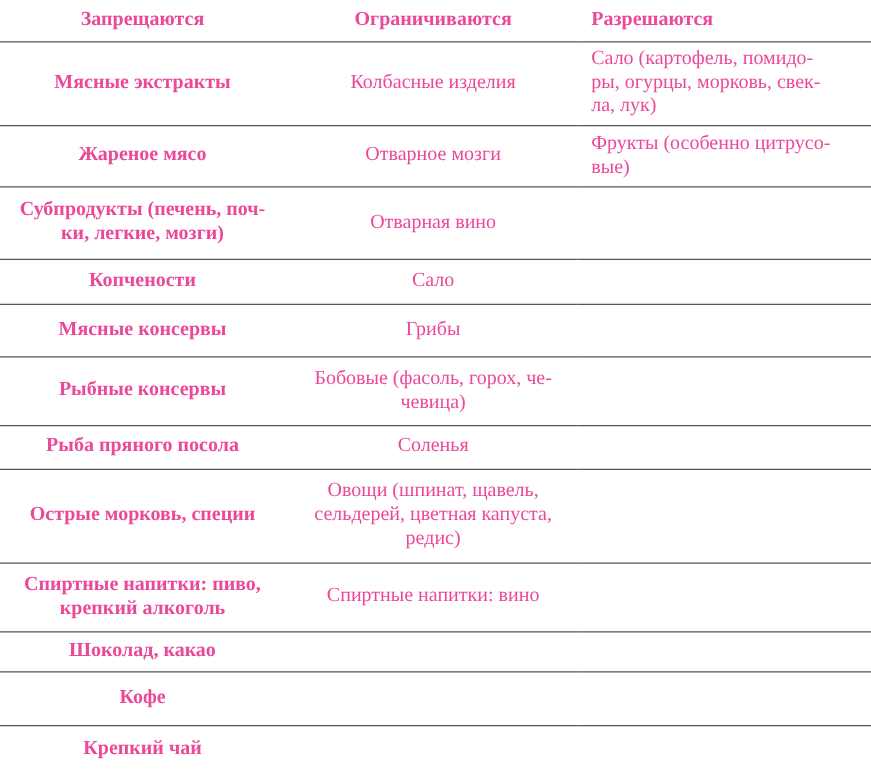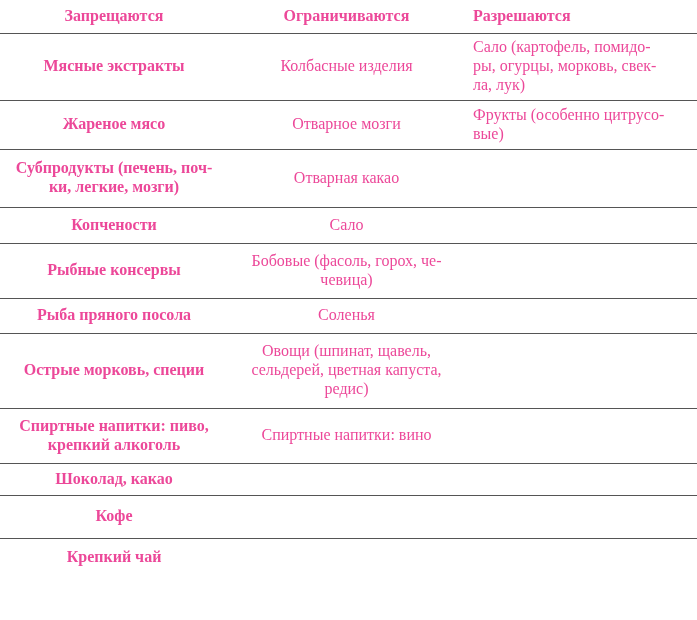--- a/index.html
+++ b/index.html
@@ -86,26 +86,31 @@
       </tr>
       <tr class="rule-row" style="height:49px">
         <td class="col-forbidden">Жареное мясо</td>
         <td class="col-limited">Отварное мозги</td>
         <td class="col-allowed">Фрукты (особенно цитрусо-
 вые)</td>
       </tr>
       <tr class="rule-row" style="height:58px">
         <td class="col-forbidden">Субпродукты (печень, поч-
 ки, легкие, мозги)</td>
-        <td class="col-limited">Отварная какао</td>
+        <td class="col-limited">Отварная вино</td>
         <td class="col-allowed"></td>
       </tr>
       <tr class="rule-row" style="height:36px">
         <td class="col-forbidden">Копчености</td>
         <td class="col-limited">Сало</td>
+        <td class="col-allowed"></td>
+      </tr>
+      <tr class="rule-row" style="height:42px">
+        <td class="col-forbidden">Мясные консервы</td>
+        <td class="col-limited">Грибы</td>
         <td class="col-allowed"></td>
       </tr>
       <tr class="rule-row" style="height:55px">
         <td class="col-forbidden">Рыбные консервы</td>
         <td class="col-limited">Бобовые (фасоль, горох, че-
 чевица)</td>
         <td class="col-allowed"></td>
       </tr>
       <tr class="rule-row" style="height:35px">
         <td class="col-forbidden">Рыба пряного посола</td>

